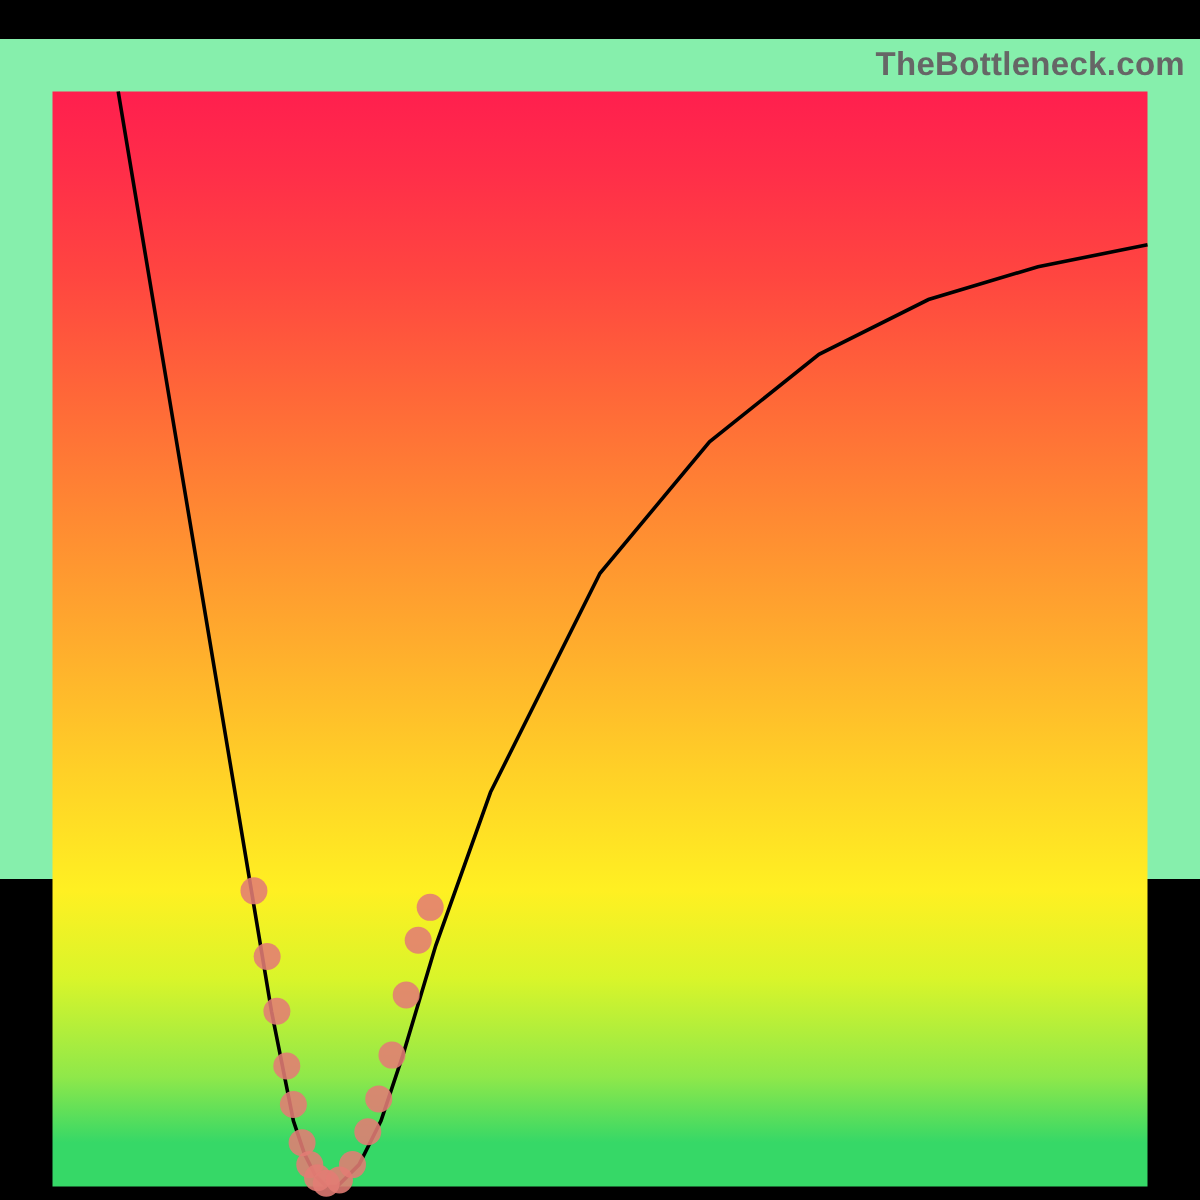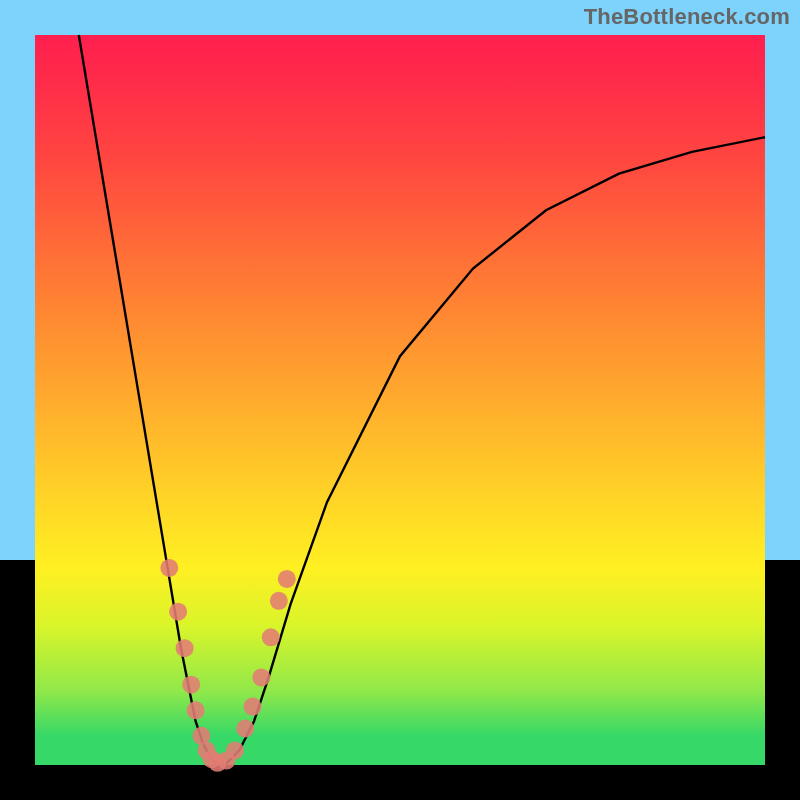--- a/index.html
+++ b/index.html
@@ -8,21 +8,22 @@
     width: 800px;
     height: 800px;
     background: #000;
     overflow: hidden;
     font-family: Arial, Helvetica, sans-serif;
   }
   .frame {
     position: relative;
     width: 800px;
     height: 560px;
-    background: #7dd3fc;
+    background: #86efac;
+    margin-top: 26px;
   }
   .watermark {
     position: absolute;
     top: 4px;
     right: 10px;
     color: #666;
     font-size: 22px;
     font-weight: 600;
     letter-spacing: 0.2px;
     z-index: 10;

